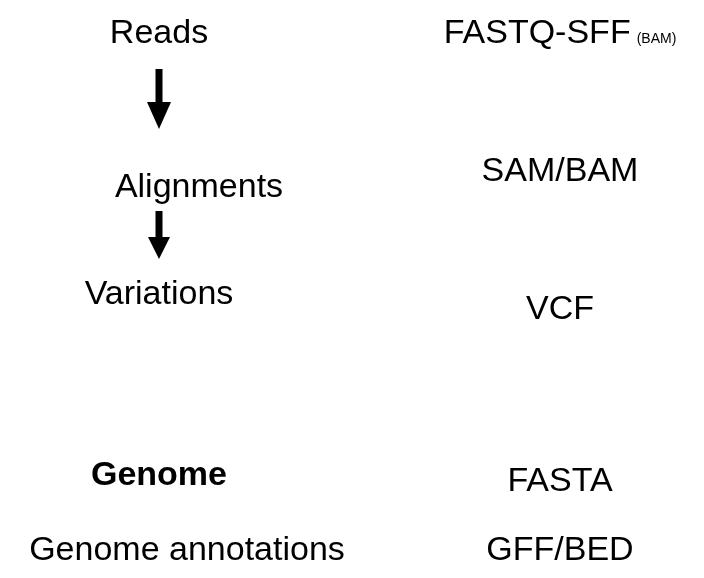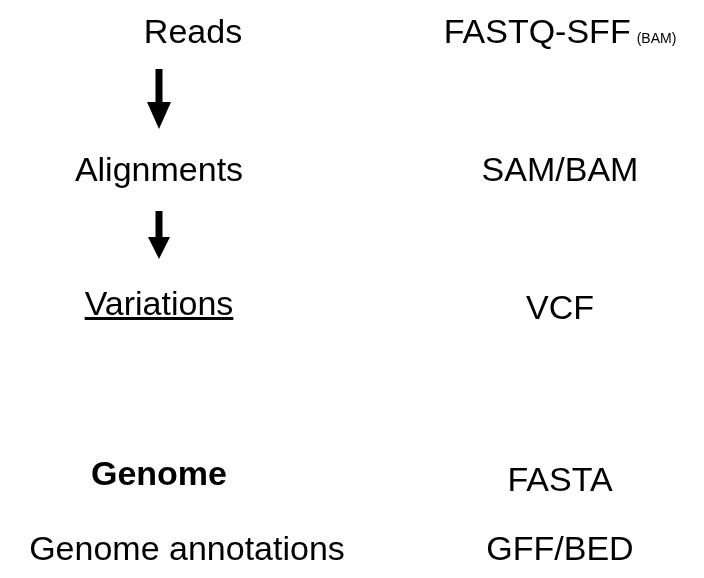--- a/index.html
+++ b/index.html
@@ -53,45 +53,45 @@
     width: 704px;
     height: 1px;
     background: transparent;
   }
 </style>
 </head>
 <body>
 
 <div id="diagram">
 
-  <div class="node col-left" style="top:14px;padding-left:34px;">
+  <div class="node col-left" style="top:14px;">
     <span class="main">Reads</span>
   </div>
   <div class="node col-right" style="top:14px;">
     <span class="main">FASTQ-SFF</span><span class="sub">(BAM)</span>
   </div>
 
   <svg class="arrow" width="30" height="62" viewBox="0 0 30 62" style="left:144px; top:69px;">
     <rect x="11.5" y="0" width="7" height="35" fill="#000000"></rect>
     <polygon points="3,33 27,33 15,60" fill="#000000"></polygon>
   </svg>
 
-  <div class="node col-left" style="top:152px;">
+  <div class="node col-left" style="top:168px;padding-left:40px;">
     <span class="main">Alignments</span>
   </div>
   <div class="node col-right" style="top:152px;">
     <span class="main">SAM/BAM</span>
   </div>
 
   <svg class="arrow" width="26" height="50" viewBox="0 0 26 50" style="left:146px; top:211px;">
     <rect x="9.5" y="0" width="7" height="28" fill="#000000"></rect>
     <polygon points="2,26 24,26 13,48" fill="#000000"></polygon>
   </svg>
 
-  <div class="node col-left" style="top:286px;text-decoration:underline;">
+  <div class="node col-left" style="top:275px;">
     <span class="main">Variations</span>
   </div>
   <div class="node col-right" style="top:290px;">
     <span class="main">VCF</span>
   </div>
 
   <div class="spacer-gap" style="top:400px;"></div>
 
   <div class="node col-left" style="top:456px;font-weight:bold;">
     <span class="main">Genome</span>

